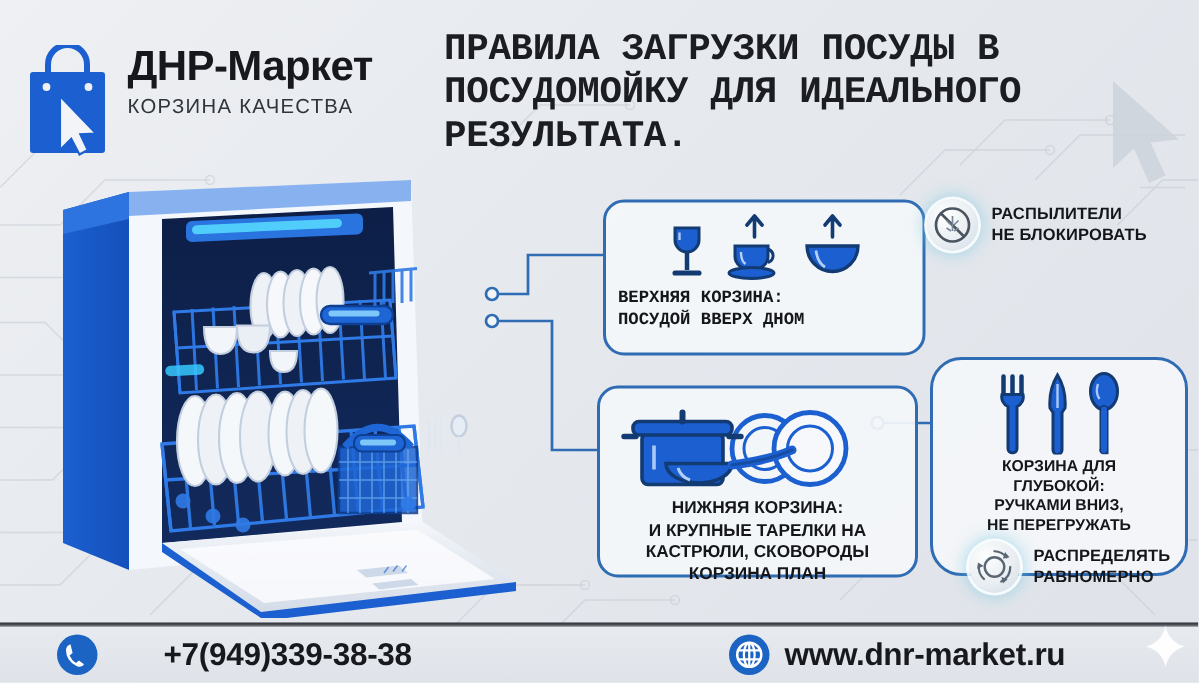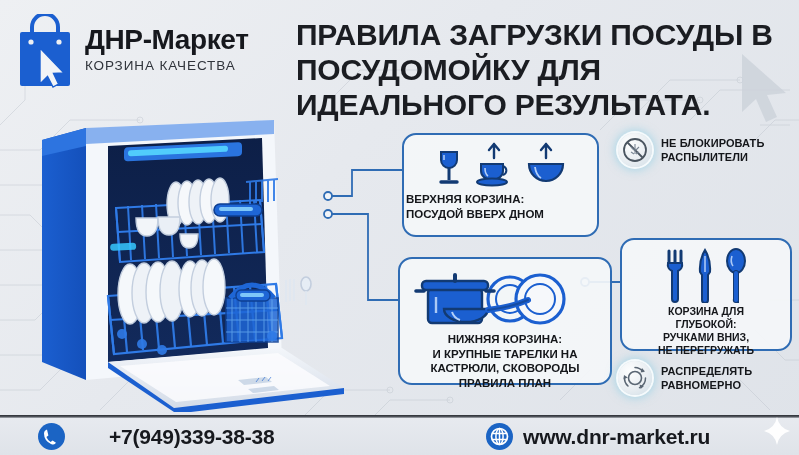--- a/index.html
+++ b/index.html
@@ -10,69 +10,69 @@
   }
   #poster{
     position:relative;width:799px;height:455px;
     background:linear-gradient(135deg,#eef0f3 0%,#e6e9ee 40%,#dfe3e9 100%);
     overflow:hidden;
   }
   
   .circuit{position:absolute;inset:0;z-index:0;opacity:.55;}
   
   .header{position:absolute;left:0;top:0;width:799px;height:120px;z-index:3;}
-  .logo-wrap{position:absolute;left:14px;top:14px;display:flex;align-items:center;gap:9px;}
+  .logo-wrap{position:absolute;left:14px;top:30px;display:flex;align-items:flex-start;gap:9px;}
   .bag-icon{position:relative;width:62px;height:74px;flex:0 0 auto;}
   .logo-text{display:flex;flex-direction:column;justify-content:center;}
   .logo-title{
     font-size:28px;font-weight:bold;color:#16181d;letter-spacing:-.4px;line-height:1.02;
   }
   .logo-sub{
     font-size:13.5px;font-weight:normal;color:#30343b;letter-spacing:.9px;line-height:1.5;
     margin-top:2px;
   }
   .headline{
     position:absolute;left:296px;top:18px;width:480px;
-    font-size:30px;font-weight:bold;color:#1b1d22;line-height:1.16;
-    letter-spacing:-.2px;text-transform:uppercase;
+    font-size:25px;font-weight:bold;color:#1b1d22;line-height:1.16;
+    letter-spacing:-.2px;text-transform:uppercase;font-family:Liberation Mono, monospace;
   }
   .cursor-wm{position:absolute;left:736px;top:50px;z-index:2;}
   
   .dw{position:absolute;left:24px;top:112px;z-index:2;}
   
   .connectors{position:absolute;left:0;top:0;z-index:2;}
   
   .card{
     position:absolute;z-index:4;
     border:2px solid #2f6cb4;border-radius:14px;
     background:rgba(244,246,249,.93);
     box-sizing:border-box;
   }
   .card-icons{display:flex;align-items:flex-end;justify-content:center;gap:9px;}
   .card-text{color:#14161a;text-align:left;}
   .card-text .t1{font-weight:bold;font-size:11.5px;line-height:1.28;}
   .card-text .t2{font-weight:bold;font-size:11.5px;line-height:1.28;}
-  #card-upper{left:402px;top:133px;width:197px;height:104px;padding:7px 2px;}
+  #card-upper{left:402px;top:133px;width:215px;height:104px;padding:7px 8px;font-family:Liberation Mono, monospace;}
   #card-upper .card-text{margin-top:4px;}
   #card-lower{left:398px;top:257px;width:214px;height:128px;padding:8px 9px;}
   #card-lower .card-text{text-align:center;margin-top:3px;}
-  #card-cutlery{left:620px;top:238px;width:172px;height:113px;padding:7px 8px;}
+  #card-cutlery{left:620px;top:238px;width:172px;height:146px;padding:7px 8px;border-radius:21px;}
   #card-cutlery .card-text{text-align:center;margin-top:2px;}
   #card-cutlery .card-text .t1,#card-cutlery .card-text .t2{font-size:10.5px;line-height:1.24;}
   
   .tip{position:absolute;z-index:4;display:flex;align-items:center;gap:9px;}
   .tip-badge{
     width:34px;height:34px;border-radius:50%;flex:0 0 auto;position:relative;
     background:radial-gradient(circle at 34% 30%,#fdfefe 0%,#e9eef2 55%,#cfdde6 100%);
     box-shadow:0 0 0 2px rgba(255,255,255,.85),0 0 10px 3px rgba(120,200,225,.55);
   }
   .tip-label{font-size:11px;font-weight:bold;color:#14161a;line-height:1.3;letter-spacing:.1px;}
   #tip-spray{left:618px;top:133px;}
   #tip-food{left:618px;top:186px;}
-  #tip-even{left:618px;top:361px;}
+  #tip-even{left:646px;top:361px;}
   
   .footer-rule{position:absolute;left:0;top:415px;width:799px;height:3px;z-index:5;
     background:linear-gradient(to bottom,#2a2d33 0%,#54585f 60%,#b8bcc3 100%);}
   .footer{position:absolute;left:0;top:418px;width:799px;height:37px;z-index:5;
     background:linear-gradient(to bottom,#e7eaef 0%,#dfe3e9 100%);}
   .f-item{position:absolute;display:flex;align-items:center;gap:10px;top:5px;}
   #footer-phone{left:38px;gap:44px;}
   #footer-site{left:486px;}
   .f-text{font-size:21px;font-weight:bold;color:#17191e;letter-spacing:-.2px;}
   .f-badge{width:27px;height:27px;border-radius:50%;background:#1b64c4;position:relative;flex:0 0 auto;}
@@ -335,21 +335,21 @@
           <path d="M78 43 q24 -3 40 -10" fill="none" stroke="#1b5fd0" stroke-width="6" stroke-linecap="round"></path>
           <path d="M78 43 q24 -3 40 -10" fill="none" stroke="#123a73" stroke-width="2" stroke-linecap="round" opacity=".5"></path>
           <path d="M42 45 q2 6 8 8" stroke="#cfe4ff" stroke-width="2" fill="none" opacity=".85"></path>
         </g>
       </svg>
     </div>
     <div class="card-text">
       <div class="t1">НИЖНЯЯ КОРЗИНА:</div>
       <div class="t2">И КРУПНЫЕ ТАРЕЛКИ НА</div>
       <div class="t2">КАСТРЮЛИ, СКОВОРОДЫ</div>
-      <div class="t2">ПРАВИЛА ПЛАН</div>
+      <div class="t2">КОРЗИНА ПЛАН</div>
     </div>
   </div>
 
   <div class="card" id="card-cutlery">
     <div class="card-icons" style="gap:12px;">
       <svg width="20" height="56" viewBox="0 0 20 56">
         <path d="M4 4 v13 M10 4 v13 M16 4 v13" stroke="#123a73" stroke-width="3" stroke-linecap="round"></path>
         <path d="M3 16 h14 a7 7 0 0 1 -4 8 l0 28 a3 3 0 0 1 -6 0 l0 -28 a7 7 0 0 1 -4 -8 z" fill="#1b5fd0" stroke="#123a73" stroke-width="2"></path>
       </svg>
       <svg width="16" height="56" viewBox="0 0 16 56">
@@ -379,22 +379,22 @@
         <g stroke="#7b8795" stroke-width="1.1" fill="none">
           <path d="M17 11 v10"></path>
             <path d="M13 14 l3 3"></path>
             <path d="M21 14 l-3 3"></path>
           <path d="M13 19 l3 2"></path>
             <path d="M21 19 l-3 2"></path>
         </g>
       </svg>
     </div>
     <div class="tip-label">
+      <div>РАСПЫЛИТЕЛИ</div>
       <div>НЕ БЛОКИРОВАТЬ</div>
-      <div>РАСПЫЛИТЕЛИ</div>
     </div>
   </div>
 
 
   <div class="tip" id="tip-even">
     <div class="tip-badge">
       <svg width="34" height="34" viewBox="0 0 34 34">
         <circle cx="17" cy="17" r="6.5" fill="none" stroke="#5a6673" stroke-width="1.6"></circle>
         <g fill="none" stroke="#5a6673" stroke-width="1.5" stroke-linecap="round">
           <path d="M17 6.5 a10.5 10.5 0 0 1 8 4"></path>

